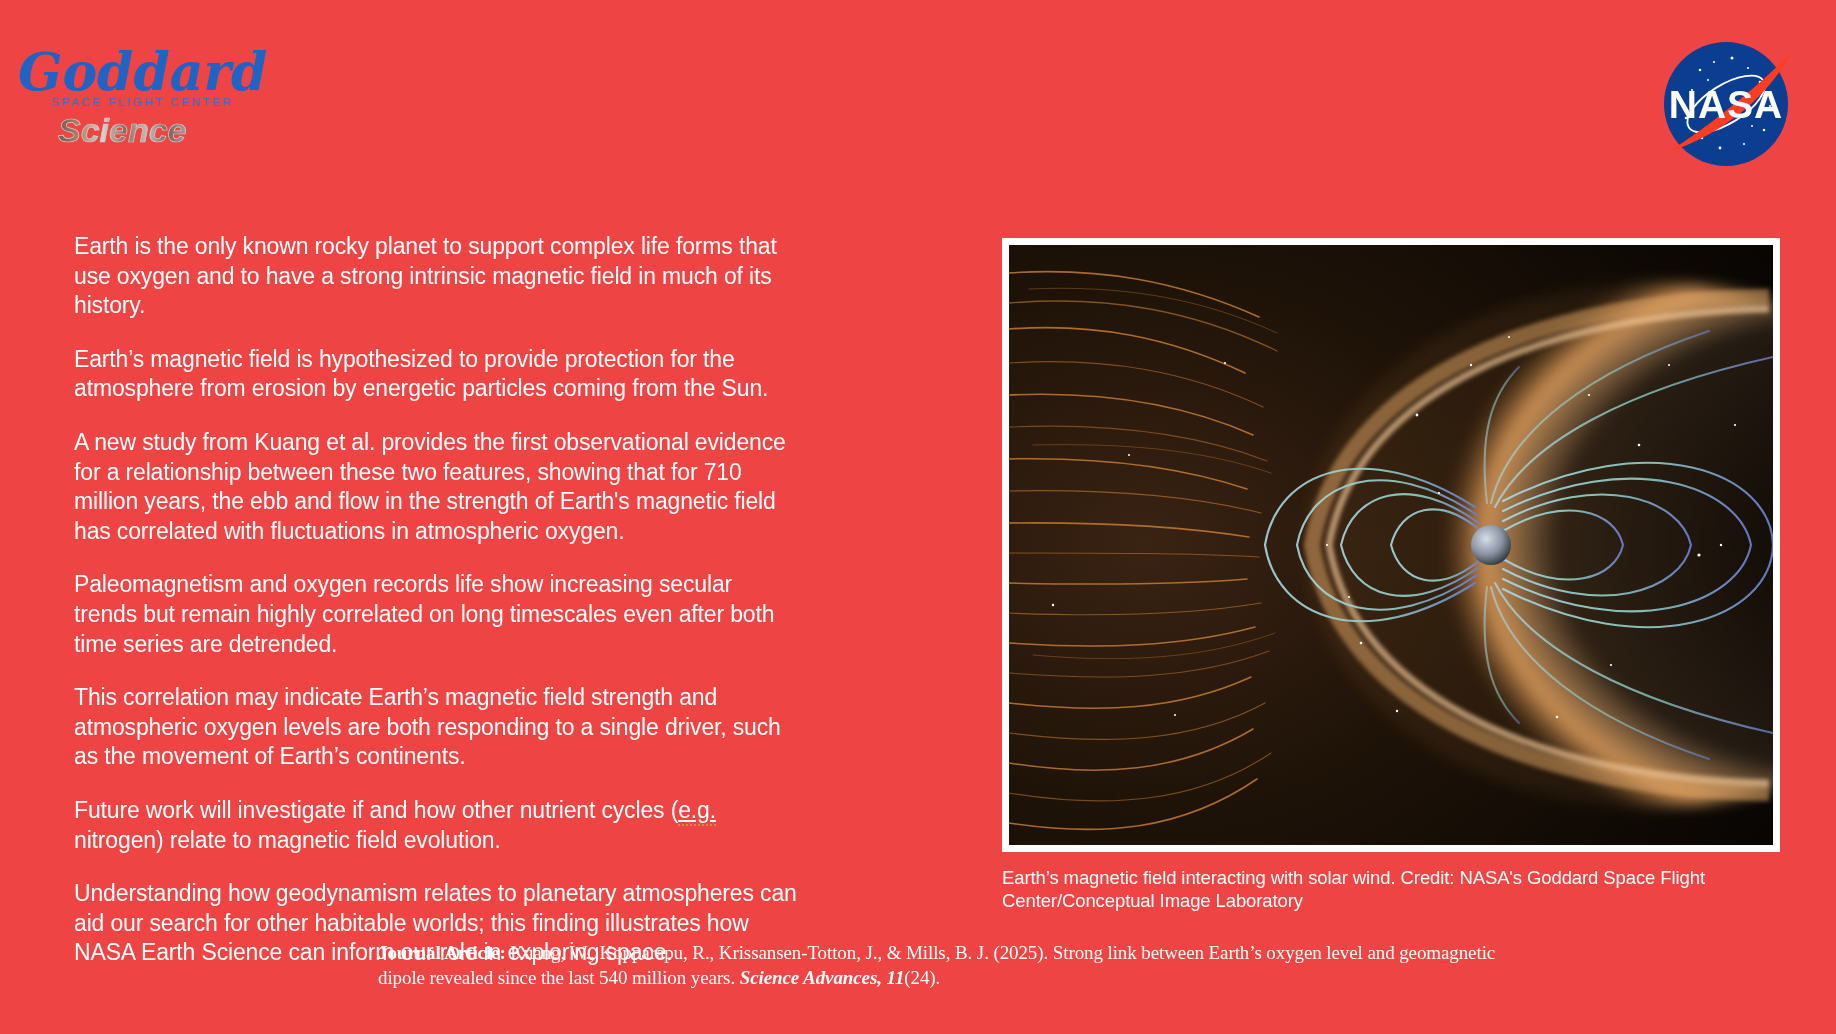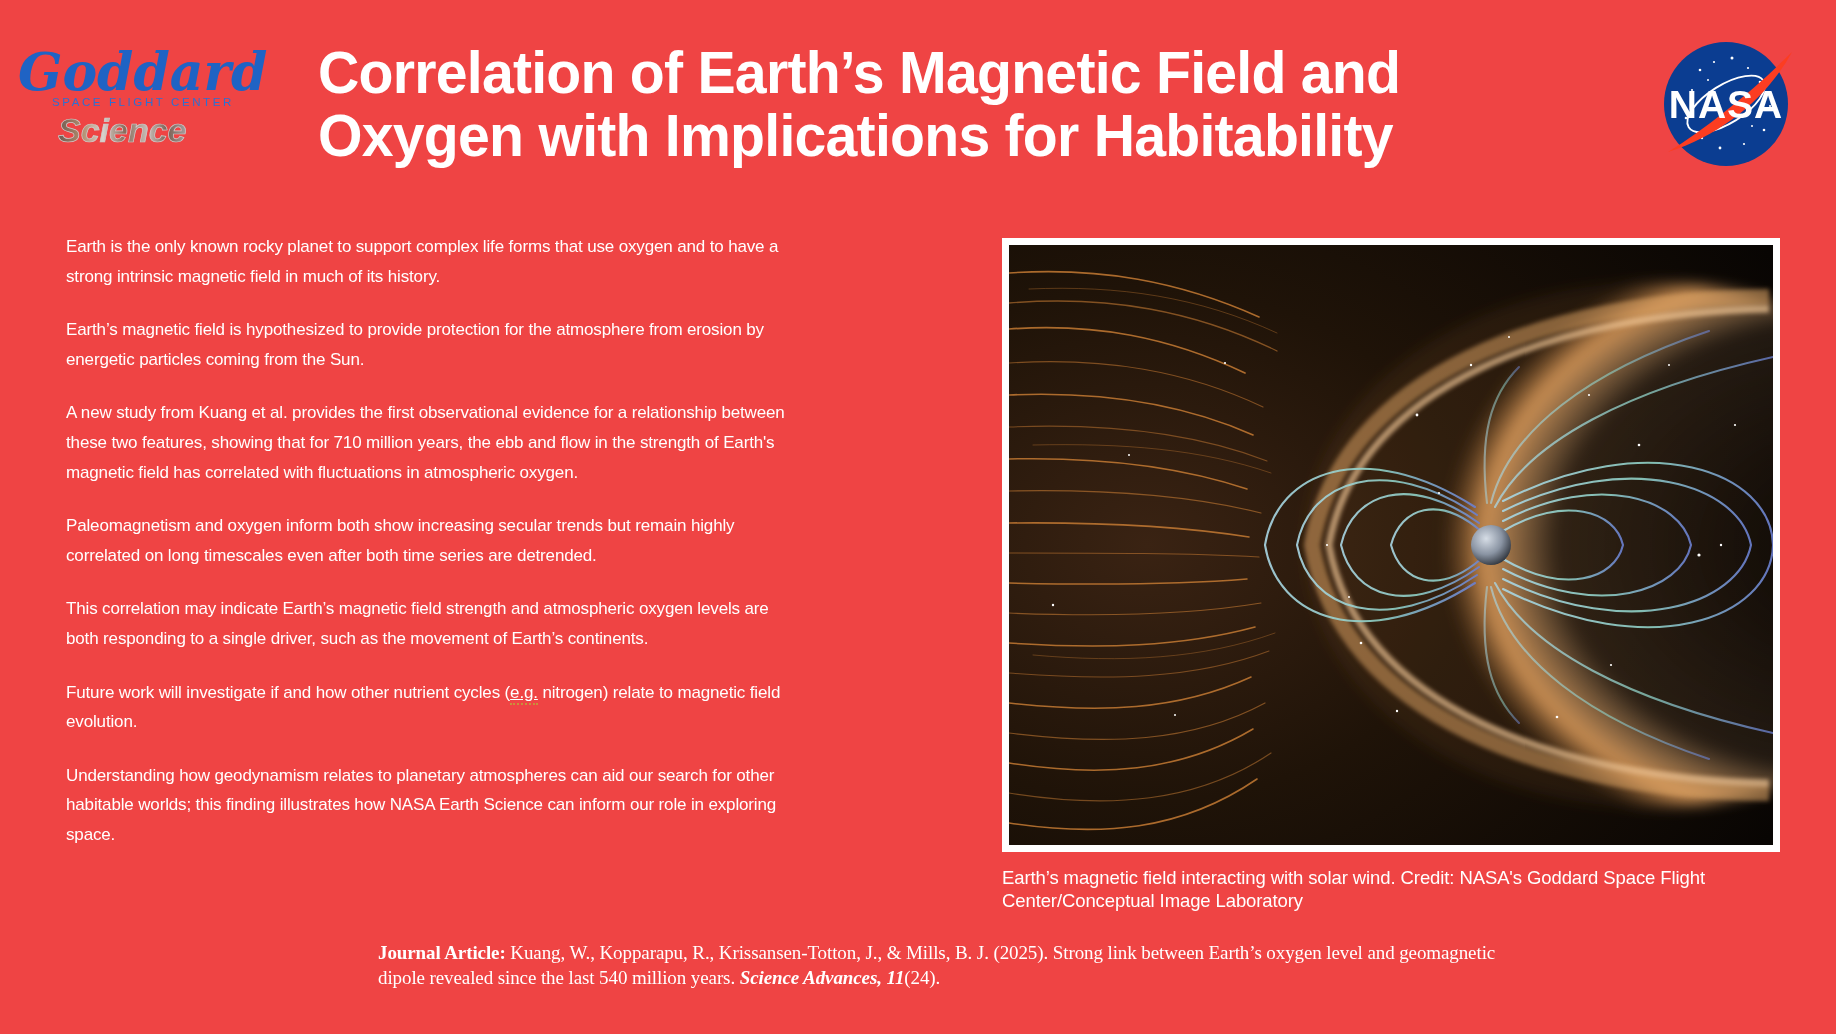--- a/index.html
+++ b/index.html
@@ -68,23 +68,23 @@
   .nasa-logo svg { display: block; }
 
   
   .body-col {
     position: absolute;
     left: 58px;
     top: 232px;
     width: 740px;
   }
   .body-p {
-    font-size: 17px;
+    font-size: 23px;
     line-height: 29.6px;
-    margin: 0 0 24px 8px;
+    margin: 0 0 24px 16px;
     color: #ffffff;
     letter-spacing: -0.15px;
     font-family: "Liberation Sans", "DejaVu Sans", sans-serif;
   }
   .body-p:last-child { margin-bottom: 0; }
 
   .spellcheck {
     border-bottom: 2px dotted #c8913a;
     padding-bottom: 1px;
     text-decoration: underline;
@@ -161,24 +161,20 @@
             <stop offset="85%" stop-color="#7a5f52"></stop>
             <stop offset="100%" stop-color="#a8a0a0"></stop>
           </linearGradient>
         </defs>
         <text x="6" y="56" font-family="'DejaVu Serif', serif" font-style="italic" font-weight="bold" font-size="52" fill="#1f63c4">Goddard</text>
         <text x="40" y="72" font-family="'Liberation Sans', sans-serif" font-size="11.5" letter-spacing="2.6" fill="#2f6fd0">SPACE FLIGHT CENTER</text>
         <text x="46" y="108" font-family="'Liberation Sans', sans-serif" font-style="italic" font-weight="bold" font-size="34" fill="url(#sciGrad)" stroke="#cfcfcf" stroke-width="0.7">Science</text>
       </svg>
     </div>
 
-    <div class="title-block">
-      <div class="slide-title">Correlation of Earth’s Magnetic Field and</div>
-      <div class="slide-title">Oxygen with Implications for Habitability</div>
-    </div>
 
     <div class="nasa-logo">
       <svg viewBox="0 0 148 148" width="148" height="148" xmlns="http://www.w3.org/2000/svg">
         <circle cx="74" cy="74" r="62" fill="#0b3d91"></circle>
         <g fill="#ffffff">
           <circle cx="48" cy="40" r="1.3"></circle>
             <circle cx="62" cy="32" r="1.1"></circle>
           <circle cx="80" cy="28" r="1.5"></circle>
             <circle cx="96" cy="38" r="1.1"></circle>
           <circle cx="108" cy="52" r="1.3"></circle>
@@ -196,21 +192,21 @@
         <path d="M16 122 C 58 96, 104 58, 140 22 C 116 66, 72 104, 16 122 Z" fill="#fc3d21"></path>
         <text x="74" y="88" text-anchor="middle" font-family="'Liberation Sans', sans-serif" font-weight="bold" font-size="39" fill="#ffffff" letter-spacing="1">NASA</text>
       </svg>
     </div>
   </div>
 
   <div class="body-col">
     <p class="body-p">Earth is the only known rocky planet to support complex life forms that use oxygen and to have a strong intrinsic magnetic field in much of its history.</p>
     <p class="body-p">Earth’s magnetic field is hypothesized to provide protection for the atmosphere from erosion by energetic particles coming from the Sun.</p>
     <p class="body-p">A new study from Kuang et al. provides the first observational evidence for a relationship between these two features, showing that for 710 million years, the ebb and flow in the strength of Earth's magnetic field has correlated with fluctuations in atmospheric oxygen.</p>
-    <p class="body-p">Paleomagnetism and oxygen inform both show increasing secular trends but remain highly correlated on long timescales even after both time series are detrended.</p>
+    <p class="body-p">Paleomagnetism and oxygen records life show increasing secular trends but remain highly correlated on long timescales even after both time series are detrended.</p>
     <p class="body-p">This correlation may indicate Earth’s magnetic field strength and atmospheric oxygen levels are both responding to a single driver, such as the movement of Earth’s continents.</p>
     <p class="body-p"><span>Future work will investigate if and how other nutrient cycles (</span><span class="spellcheck">e.g.</span><span> nitrogen) relate to magnetic field evolution.</span></p>
     <p class="body-p">Understanding how geodynamism relates to planetary atmospheres can aid our search for other habitable worlds; this finding illustrates how NASA Earth Science can inform our role in exploring space.</p>
   </div>
 
   <div class="figure">
     <div class="figure-inner">
       <svg viewBox="0 0 764 600" preserveAspectRatio="none" xmlns="http://www.w3.org/2000/svg">
         <defs>
           <radialGradient id="spaceBg" cx="18%" cy="50%" r="95%">

